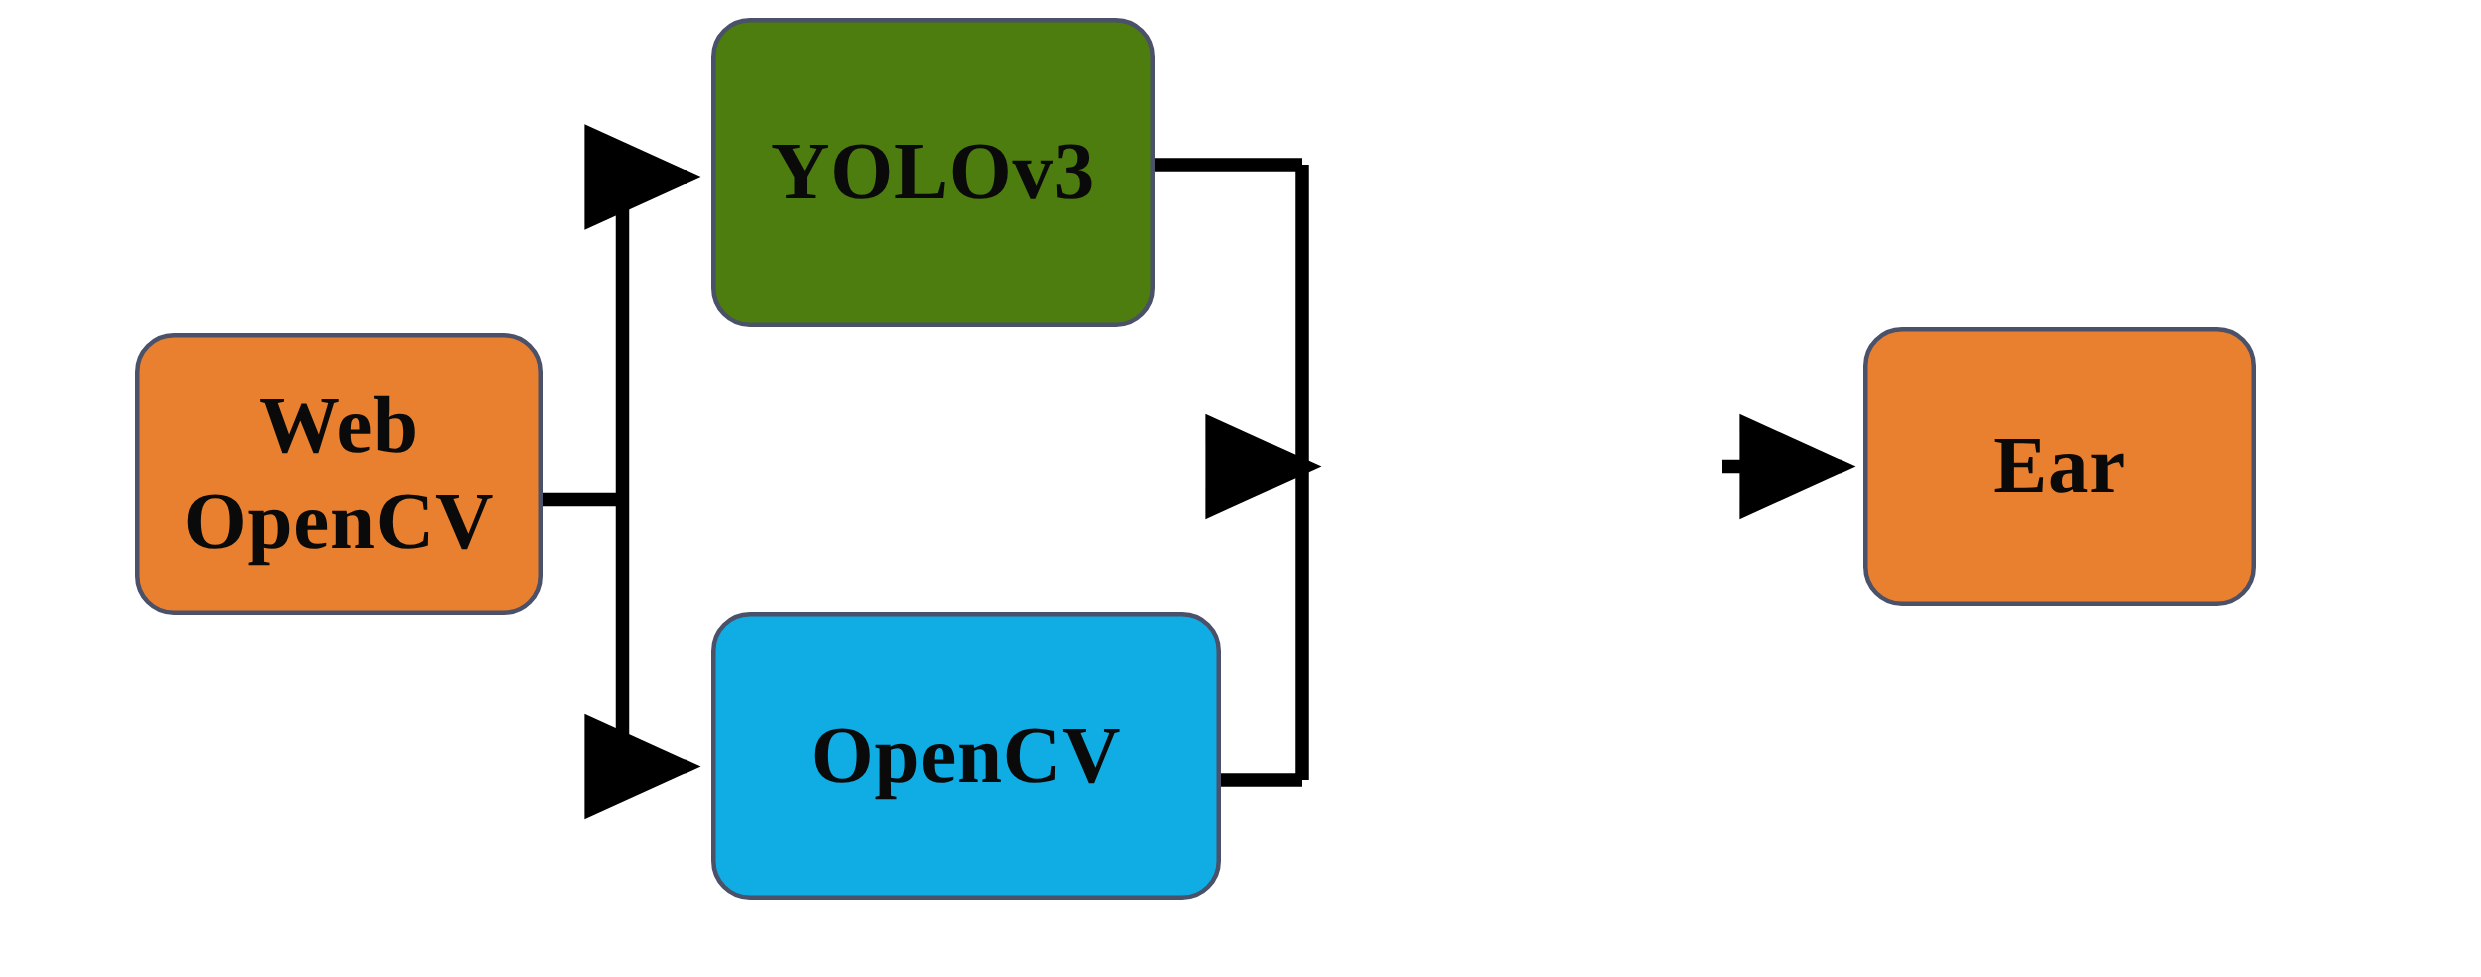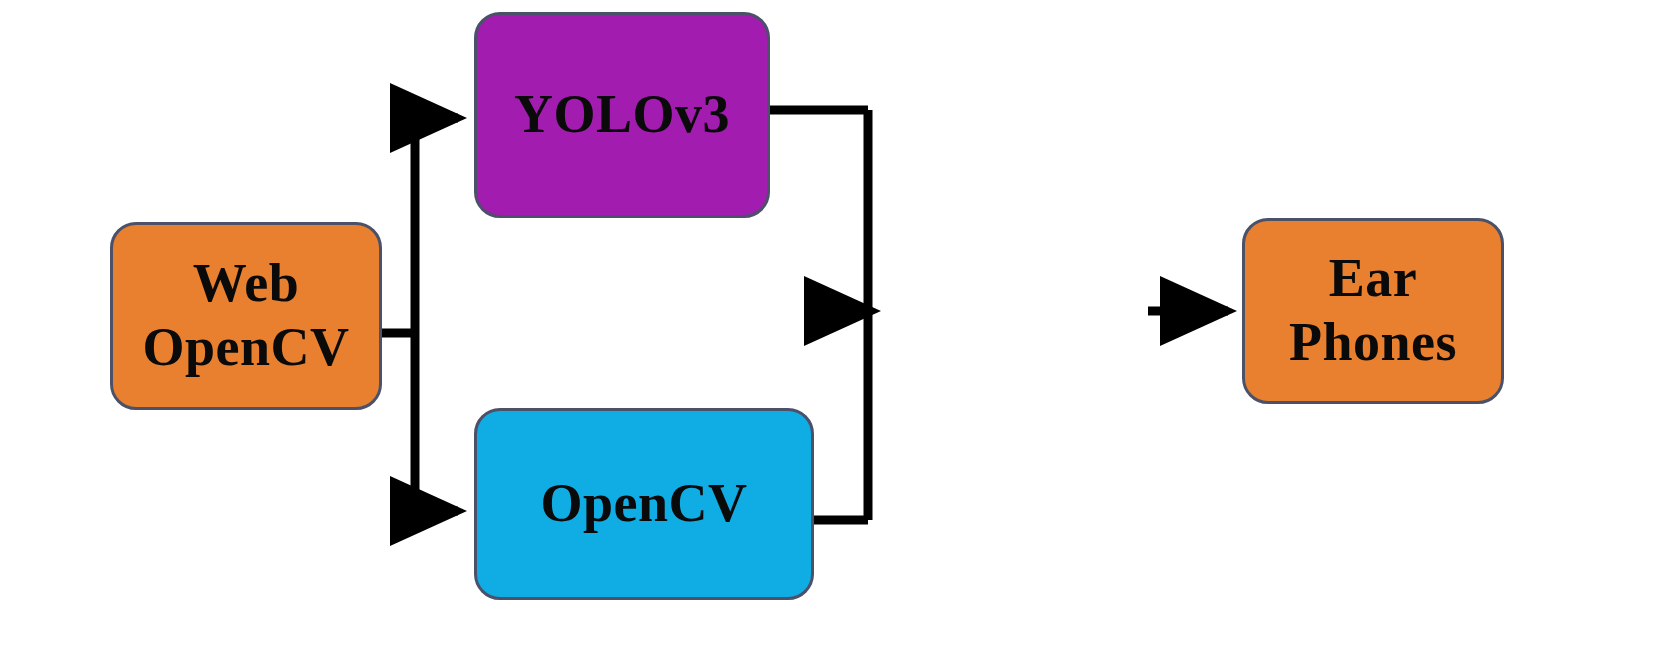--- a/index.html
+++ b/index.html
@@ -48,21 +48,21 @@
     background: #e8802f;
   }
   .node.process {
     background: #10ace4;
   }
   .node .node-line {
     display: block;
   }
 
   
-  #node-web-camera { left: 90px;   top: 222px; width: 272px; height: 188px; margin-left: 20px; }
+  #node-web-camera { left: 90px;   top: 222px; width: 272px; height: 188px; }
   #node-yolov3     { left: 474px;  top: 12px;  width: 296px; height: 206px; }
   #node-opencv     { left: 474px;  top: 408px; width: 340px; height: 192px; }
   #node-gtts-api   { left: 884px;  top: 214px; width: 264px; height: 190px; }
   #node-earphones  { left: 1242px; top: 218px; width: 262px; height: 186px; }
 </style>
 </head>
 <body>
 
 <div id="diagram-root" style="background: rgb(255, 255, 255);">
 
@@ -105,27 +105,26 @@
     <g>
       <path d="M1148,311 L1228,311" stroke="#000000" stroke-width="9" fill="none" marker-end="url(#arrowhead)"></path>
     </g>
   </svg>
 
   <div class="node source-sink" id="node-web-camera" style="background: rgb(232, 128, 47); border-color: rgb(74, 81, 104); color: rgb(10, 10, 10);">
     <span class="node-line">Web</span>
     <span class="node-line">OpenCV</span>
   </div>
 
-  <div class="node process" id="node-yolov3" style="background: #a21caf; border-color: rgb(74, 81, 104); color: rgb(10, 10, 10);">
+  <div class="node process" id="node-yolov3" style="background: #4d7c0f; border-color: rgb(74, 81, 104); color: rgb(10, 10, 10);">
     <span class="node-line">YOLOv3</span>
   </div>
 
   <div class="node process" id="node-opencv" style="background: rgb(16, 172, 228); border-color: rgb(74, 81, 104); color: rgb(10, 10, 10);">
     <span class="node-line">OpenCV</span>
   </div>
 
 
   <div class="node source-sink" id="node-earphones" style="background: rgb(232, 128, 47); border-color: rgb(74, 81, 104); color: rgb(10, 10, 10);">
     <span class="node-line">Ear</span>
-    <span class="node-line">Phones</span>
   </div>
 
 </div>
 
 </body></html>

